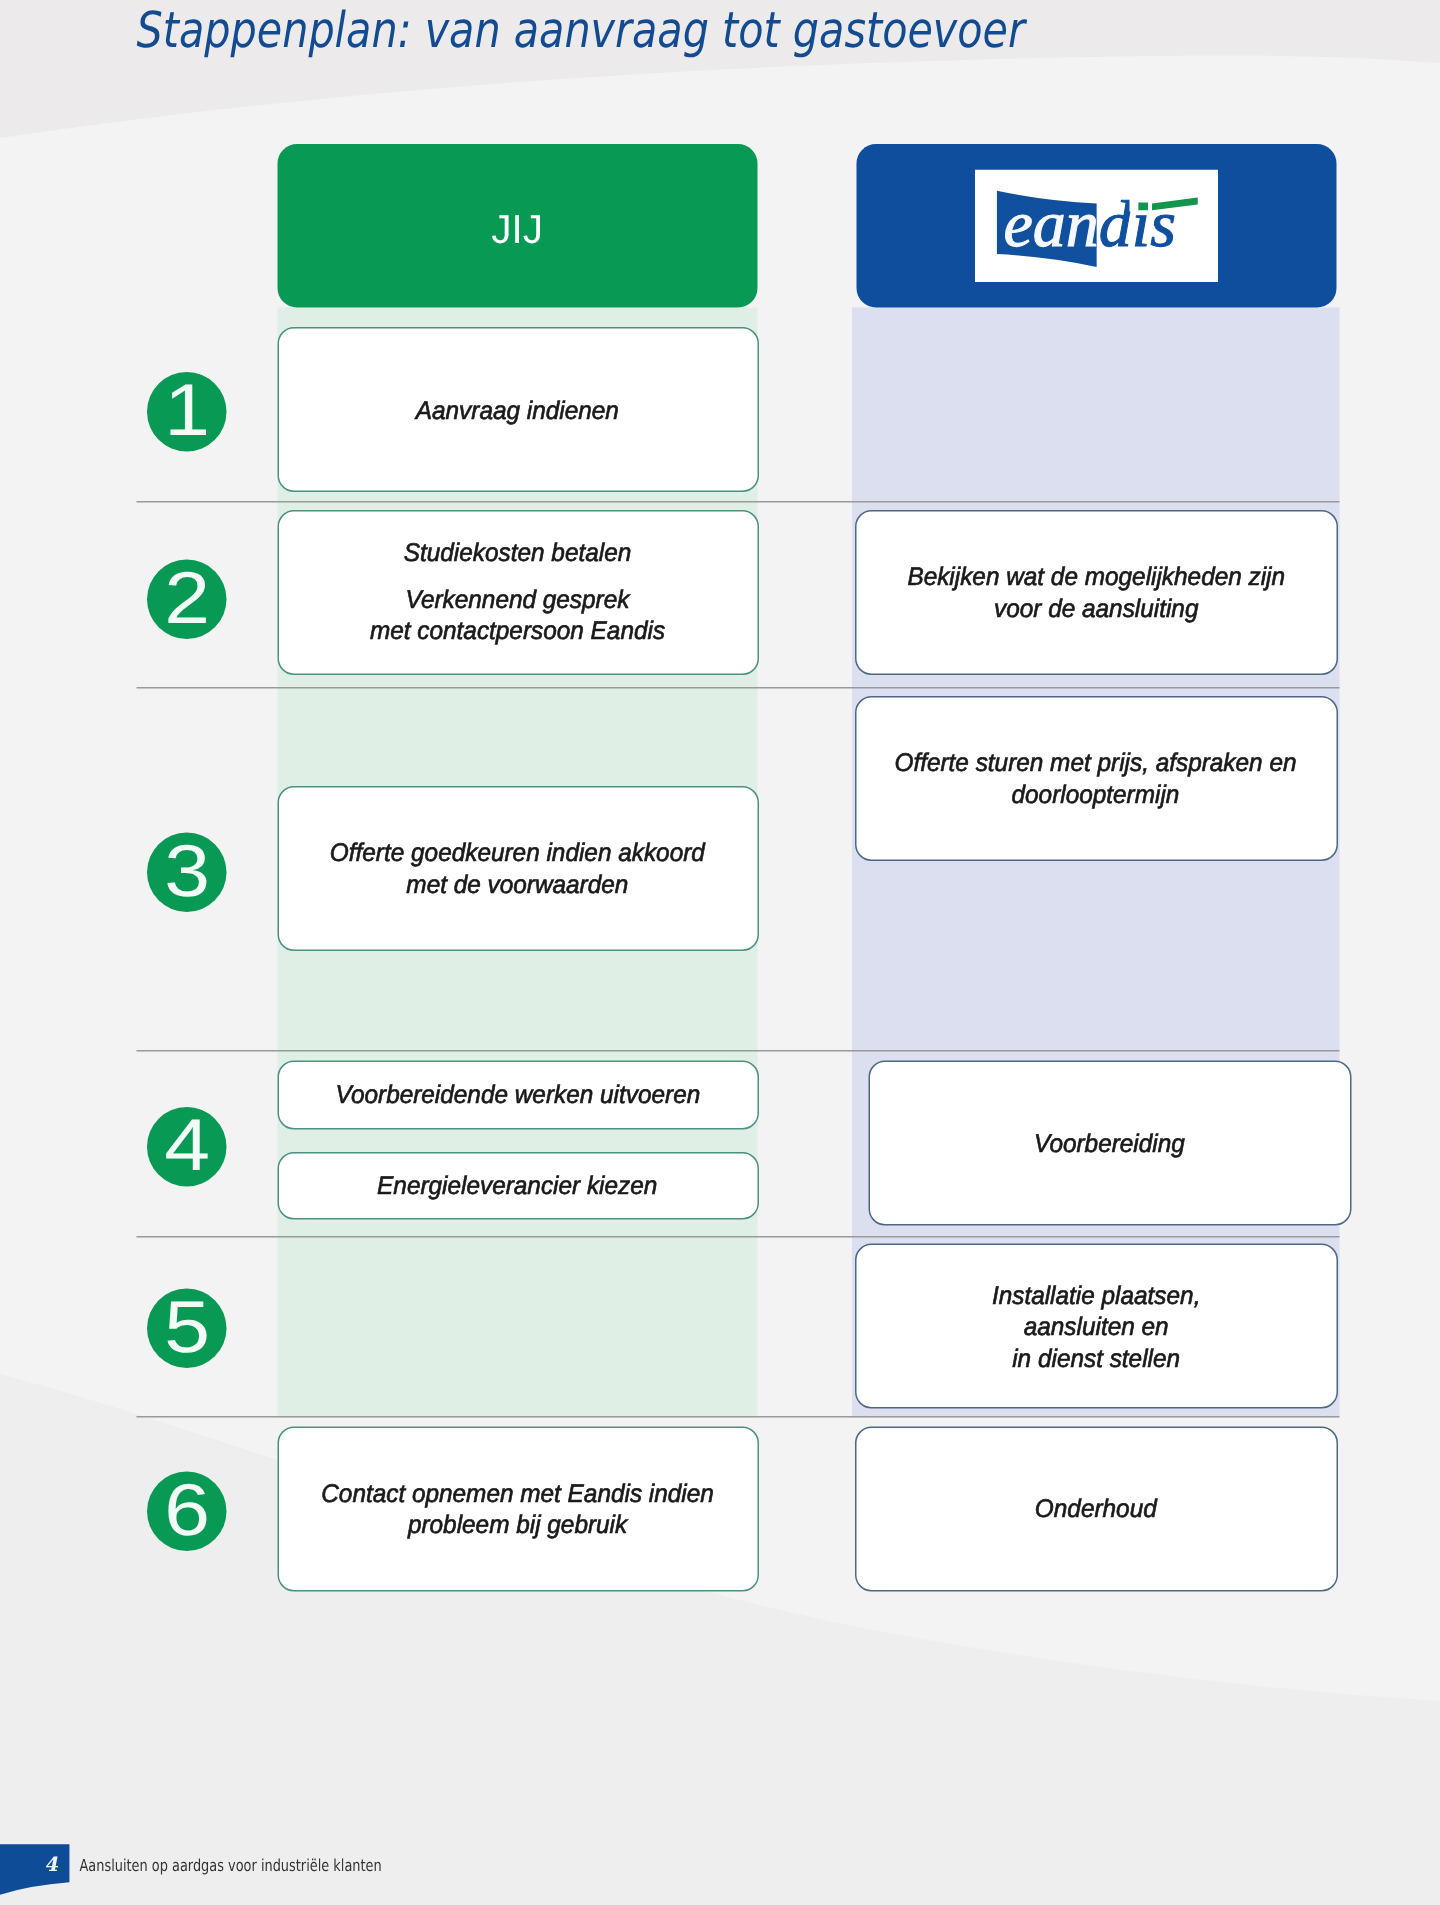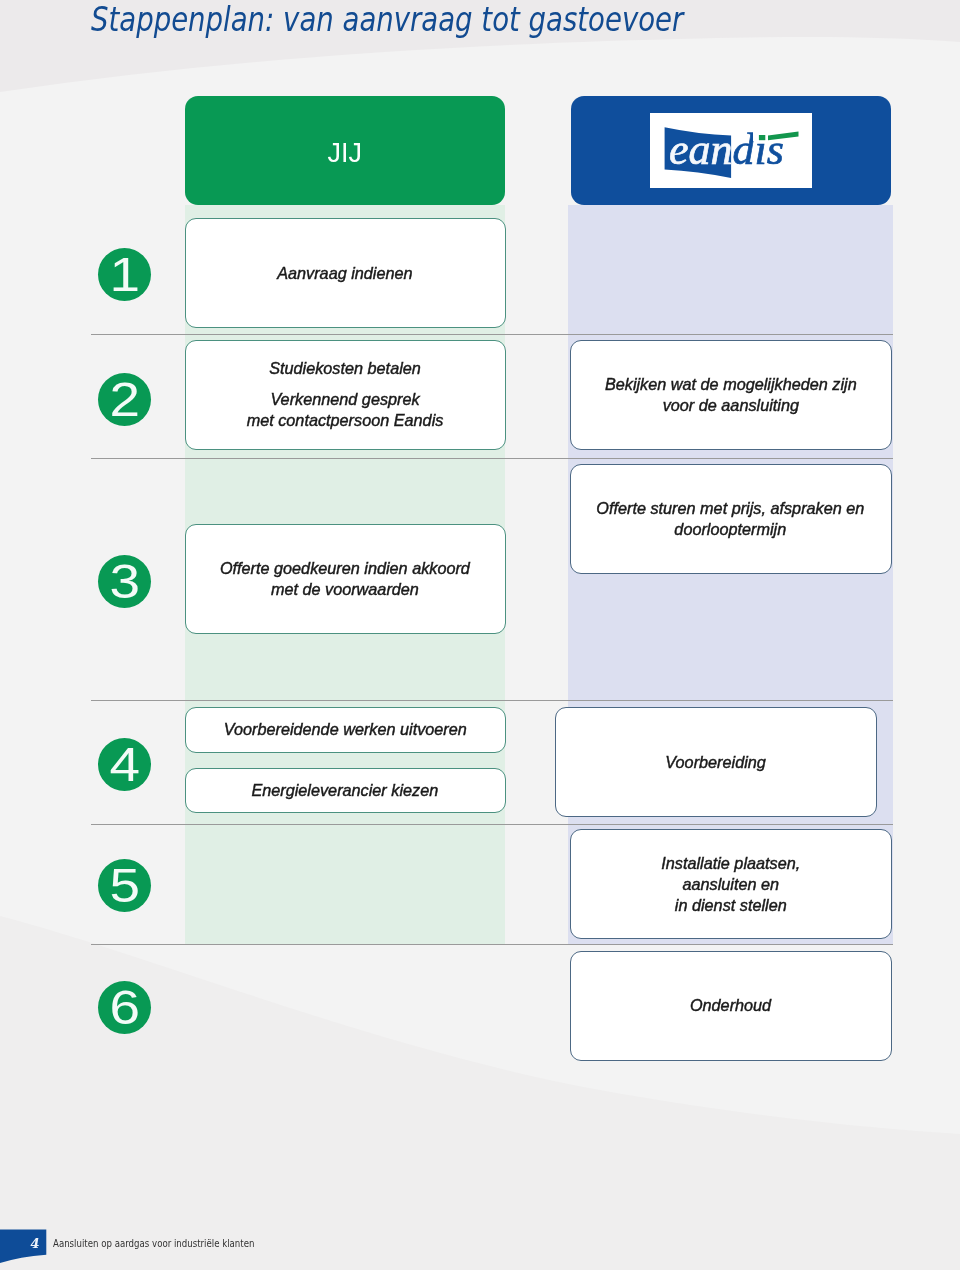--- a/index.html
+++ b/index.html
@@ -157,34 +157,40 @@
   <div class="box" style="left:185px;top:707.2px;width:318.5px;height:43.5px">
     <div class="txt">
         <span class="l">Voorbereidende werken uitvoeren</span>
       </div>
   </div>
   <div class="box" style="left:185px;top:767.5px;width:318.5px;height:43.5px">
     <div class="txt">
         <span class="l">Energieleverancier kiezen</span>
       </div>
   </div>
-  <div class="box b" style="left:555px;top:707.3px;width:319.5px;height:108px">
+  <div class="box b" style="left:579px;top:707.3px;width:319.5px;height:108px">
     <div class="txt">
         <span class="l">Voorbereiding</span>
       </div>
   </div>
 
   <div class="box b" style="left:570px;top:829.1px;width:319.5px;height:108px">
     <div class="txt">
       <span class="l">Installatie plaatsen,</span>
       <span class="l">aansluiten en</span>
       <span class="l">in dienst stellen</span>
     </div>
   </div>
 
+  <div class="box" style="left:185px;top:950.8px;width:318.5px;height:108px">
+    <div class="txt">
+      <span class="l">Contact opnemen met Eandis indien</span>
+      <span class="l">probleem bij gebruik</span>
+    </div>
+  </div>
   <div class="box b" style="left:570px;top:950.5px;width:319.5px;height:108px">
     <div class="txt">
         <span class="l">Onderhoud</span>
       </div>
   </div>
 
   <svg id="footer-tab" viewBox="0 0 47 41">
     <path d="M0,0.5 L46.3,0.5 L46.3,25.8 Q20,27.8 0,34.1 Z" fill="#0e4c98"></path>
   </svg>
   <div id="footer-num">

